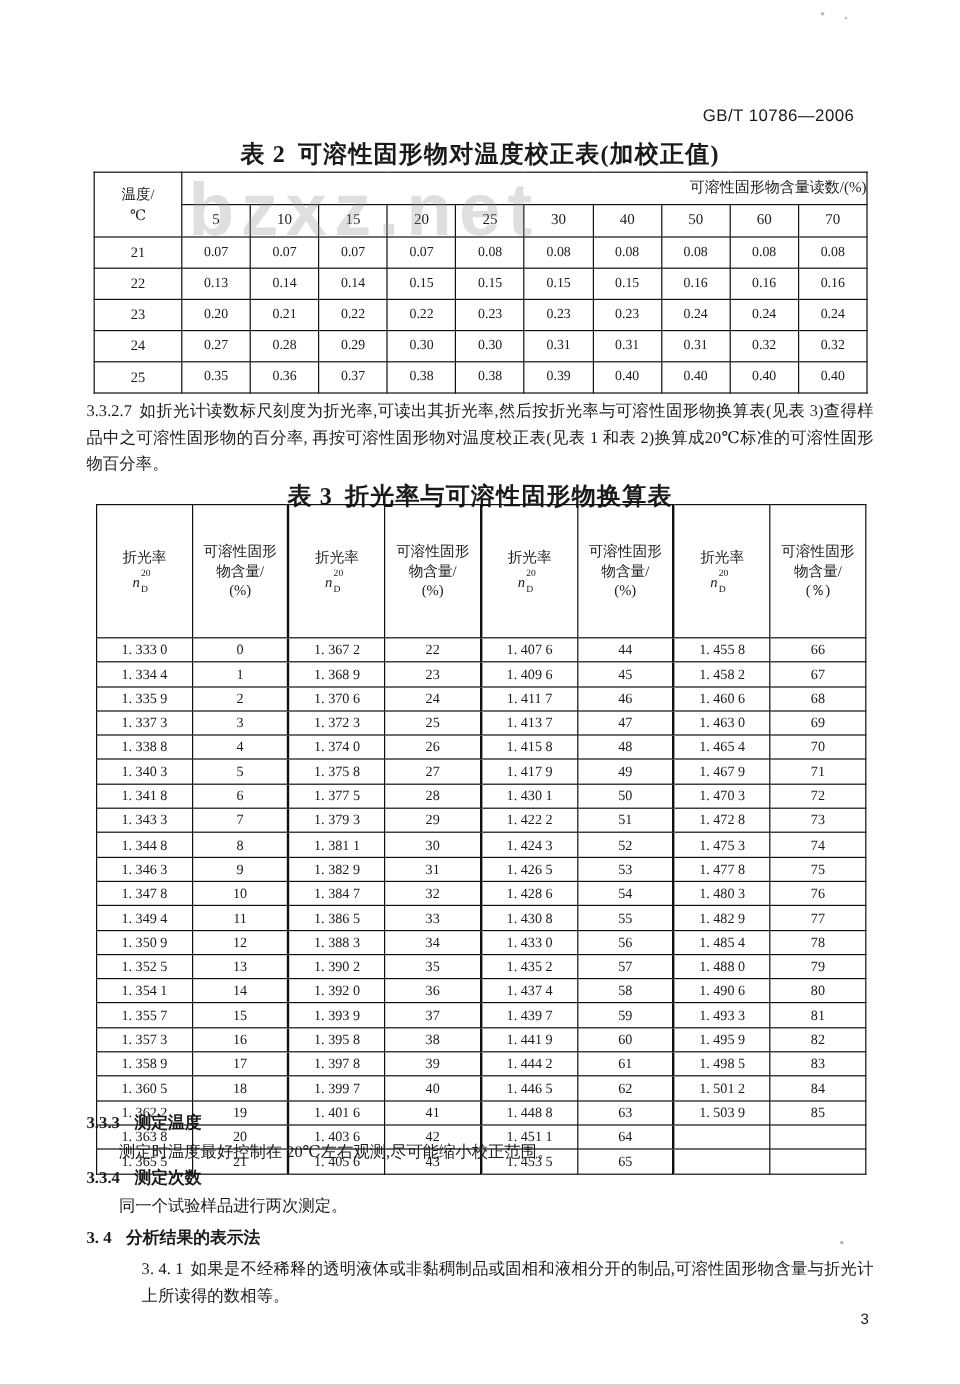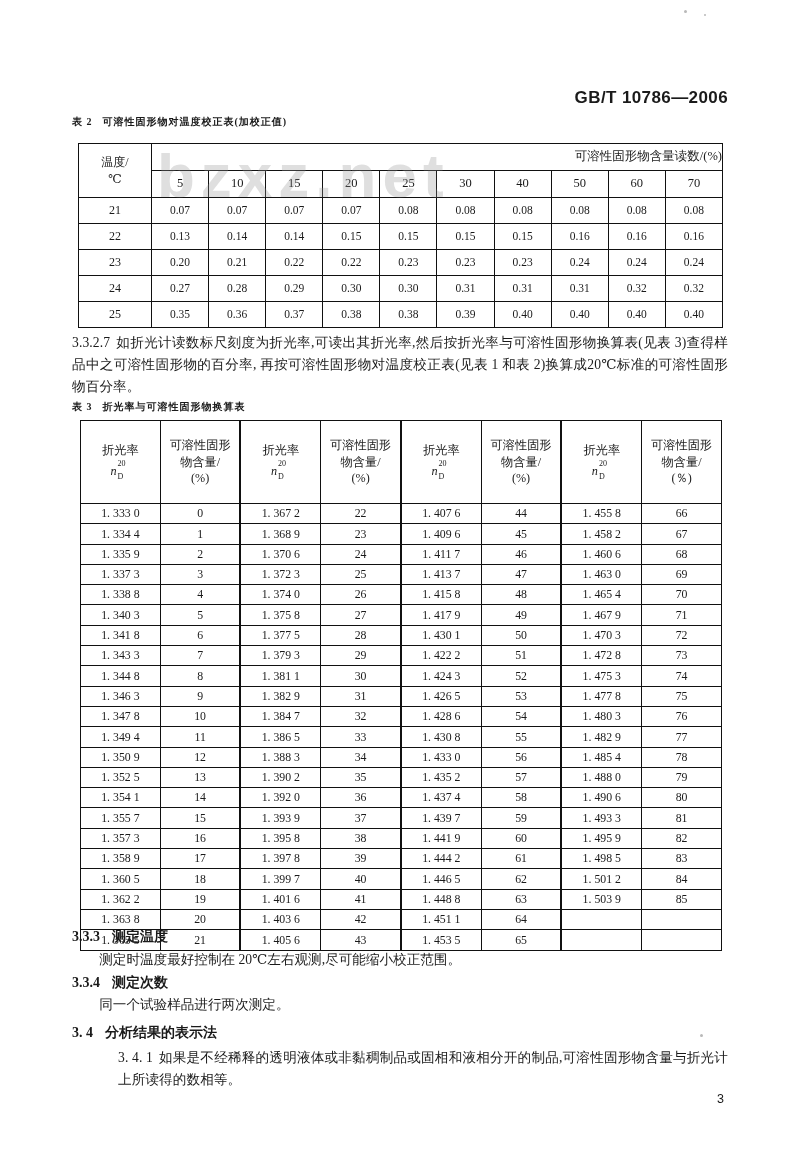--- a/index.html
+++ b/index.html
@@ -40,31 +40,32 @@
     color: rgba(150,150,150,0.30);
     pointer-events: none;
     user-select: none;
     white-space: nowrap;
     z-index: 5;
   }
 
   
   .std-header {
     position: absolute;
-    right: 0;
+    right: 16px;
     top: 88px;
     font-family: "Liberation Sans", sans-serif;
-    font-size: 17px;
-    font-weight: bold;
+    font-size: 14px;
+    font-weight: normal;
     letter-spacing: 0.4px;
   }
 
   
   .tbl-caption {
-    font-size: 10px;
+    text-align: center;
+    font-size: 20px;
     font-weight: bold;
     letter-spacing: 1px;
   }
   .tbl-caption .cap-num { margin-right: 10px; }
 
   
   table.doc-tbl {
     border-collapse: collapse;
     width: 100%;
     font-size: 12px;
@@ -109,21 +110,21 @@
   #p3327 { position: absolute; left: 0; top: 332px; width: 656px; }
   #cap3  { position: absolute; left: 0; top: 400px; width: 656px; }
 
   
   #table3-wrap { position: absolute; left: 8px; top: 420px; width: 642px; }
   #table3 td { height: 19.3px; font-size: 11.8px; }
   #table3 thead td {
     height: 78px;
     font-size: 12.2px;
     line-height: 1.35;
-    padding: 2px 0;
+    padding: 16px 0;
   }
   #table3 .c-ri { width: 80px; }
   #table3 .c-ss { width: 80px; }
   #table3 .sep { border-left-width: 2px; }
   .nd {
     display: inline-block;
     position: relative;
     font-style: italic;
     font-size: 12.2px;
   }

